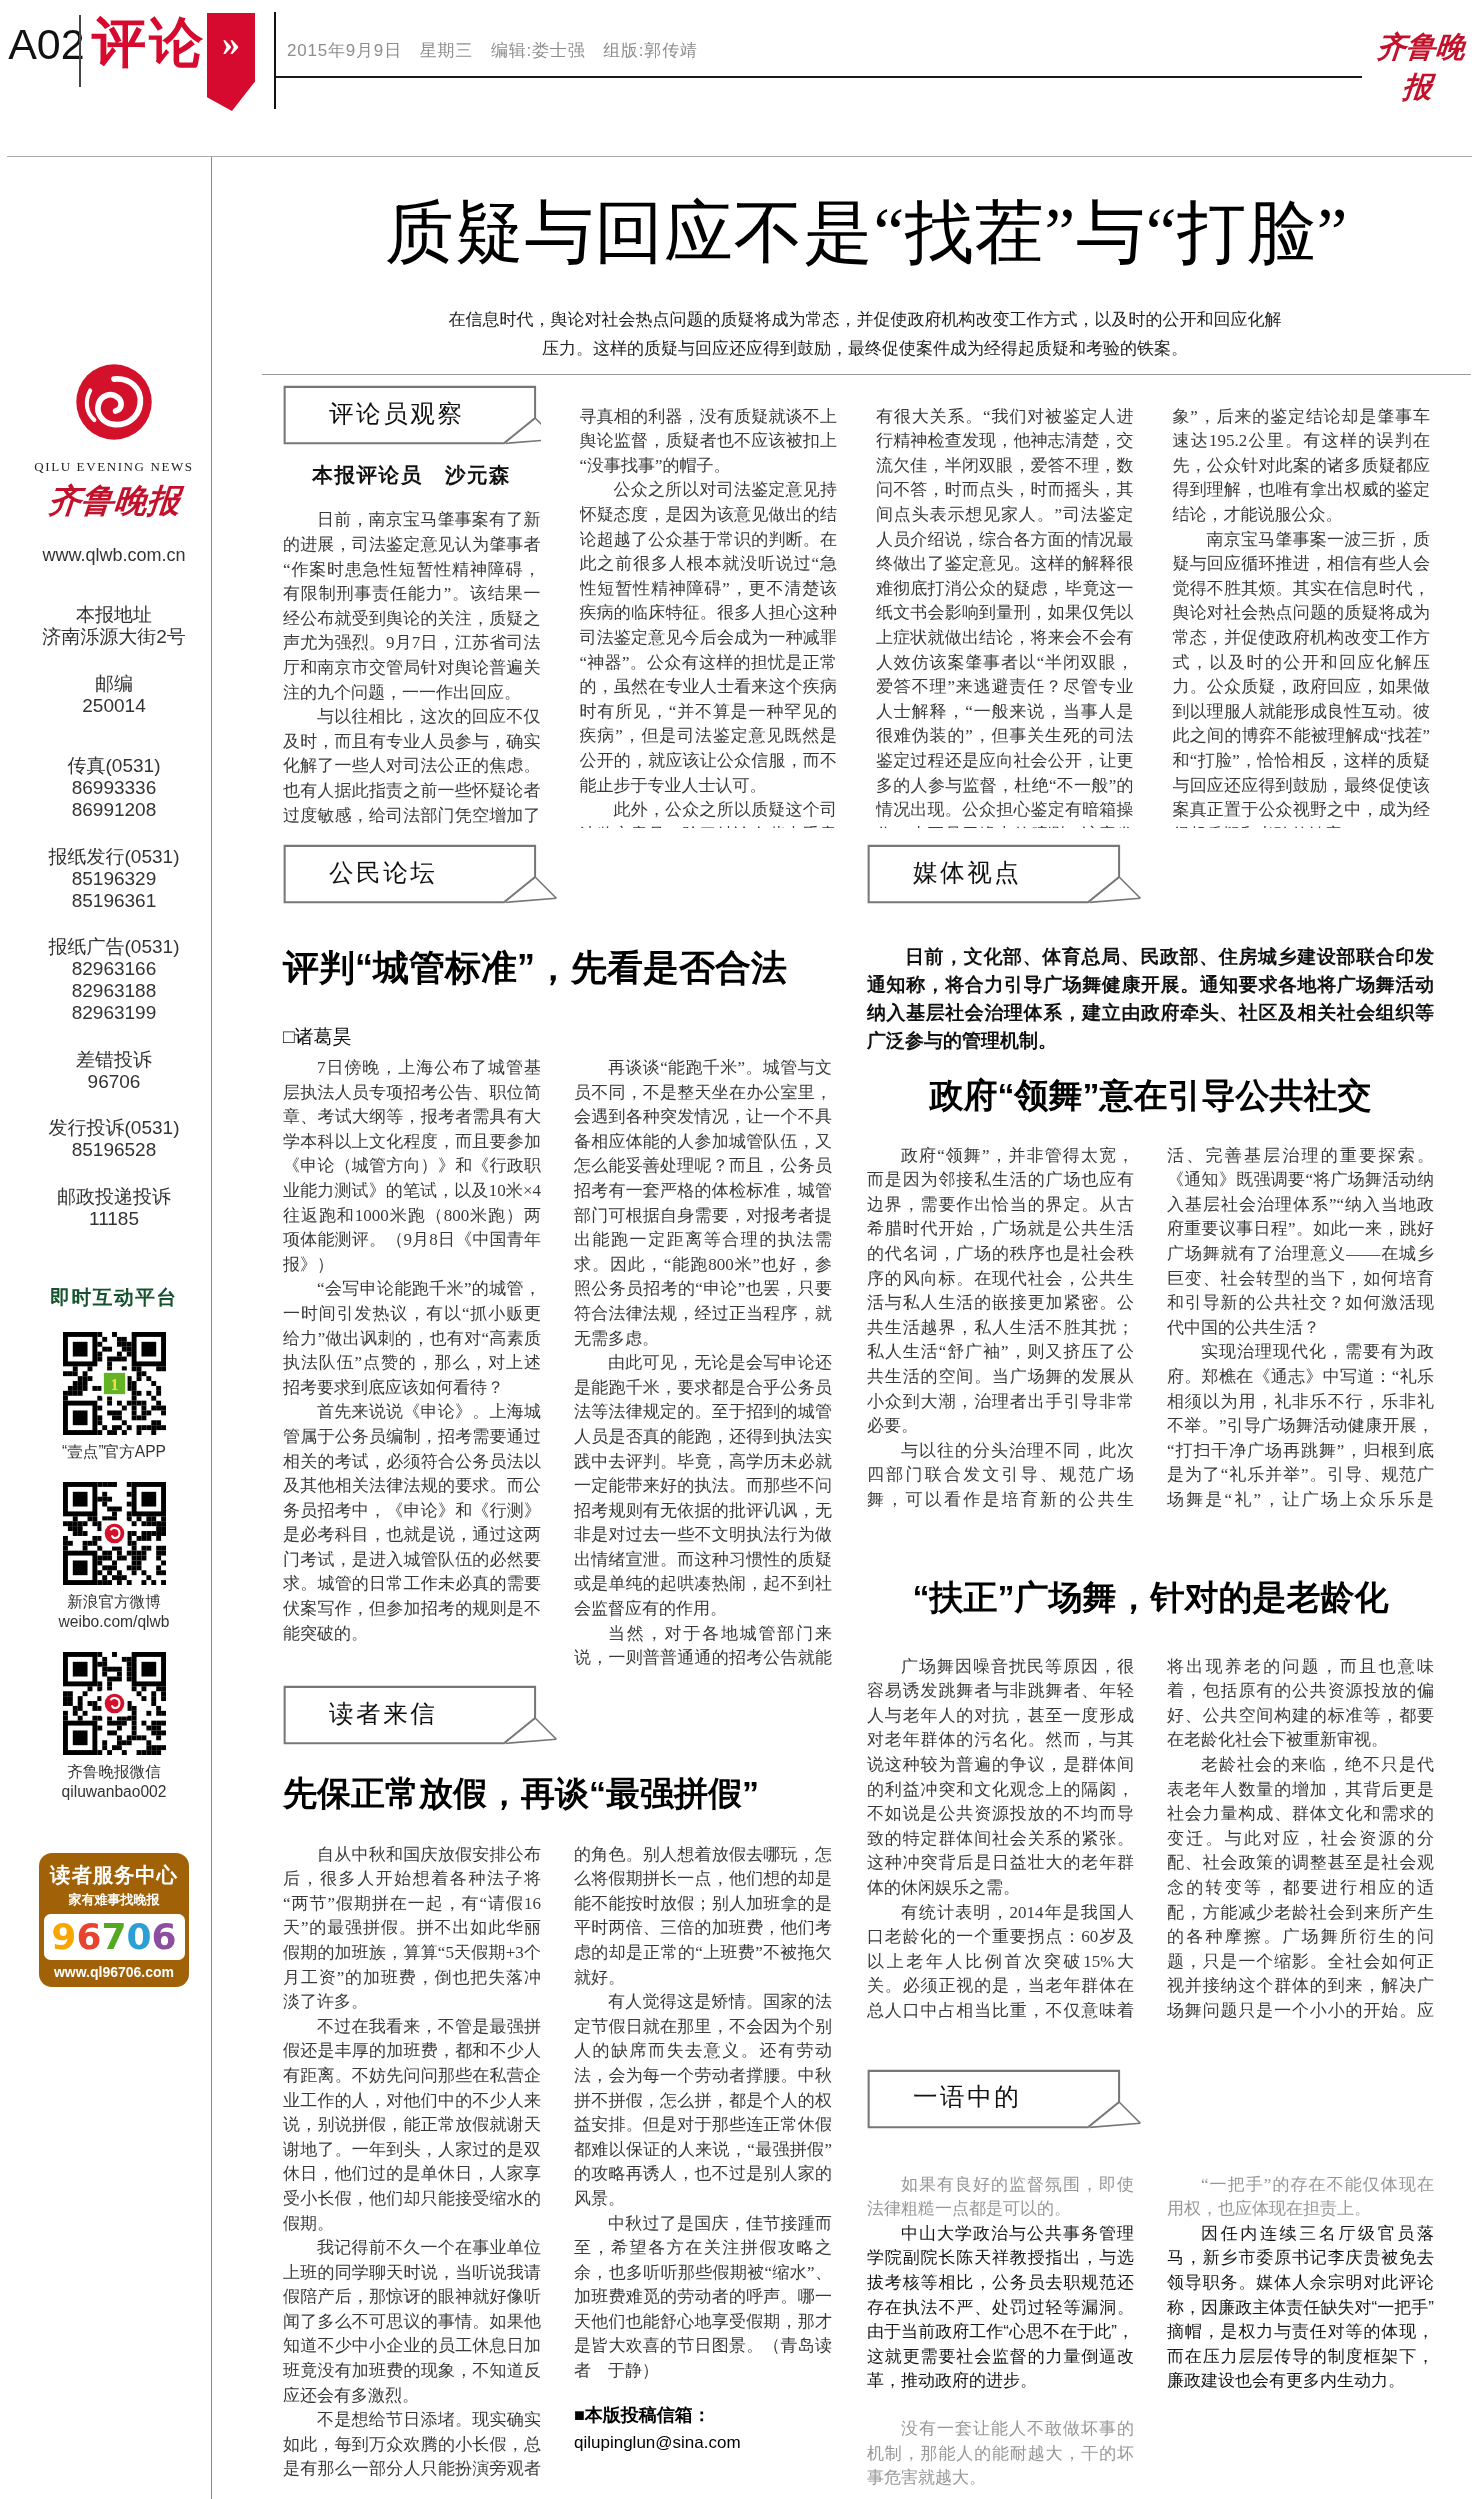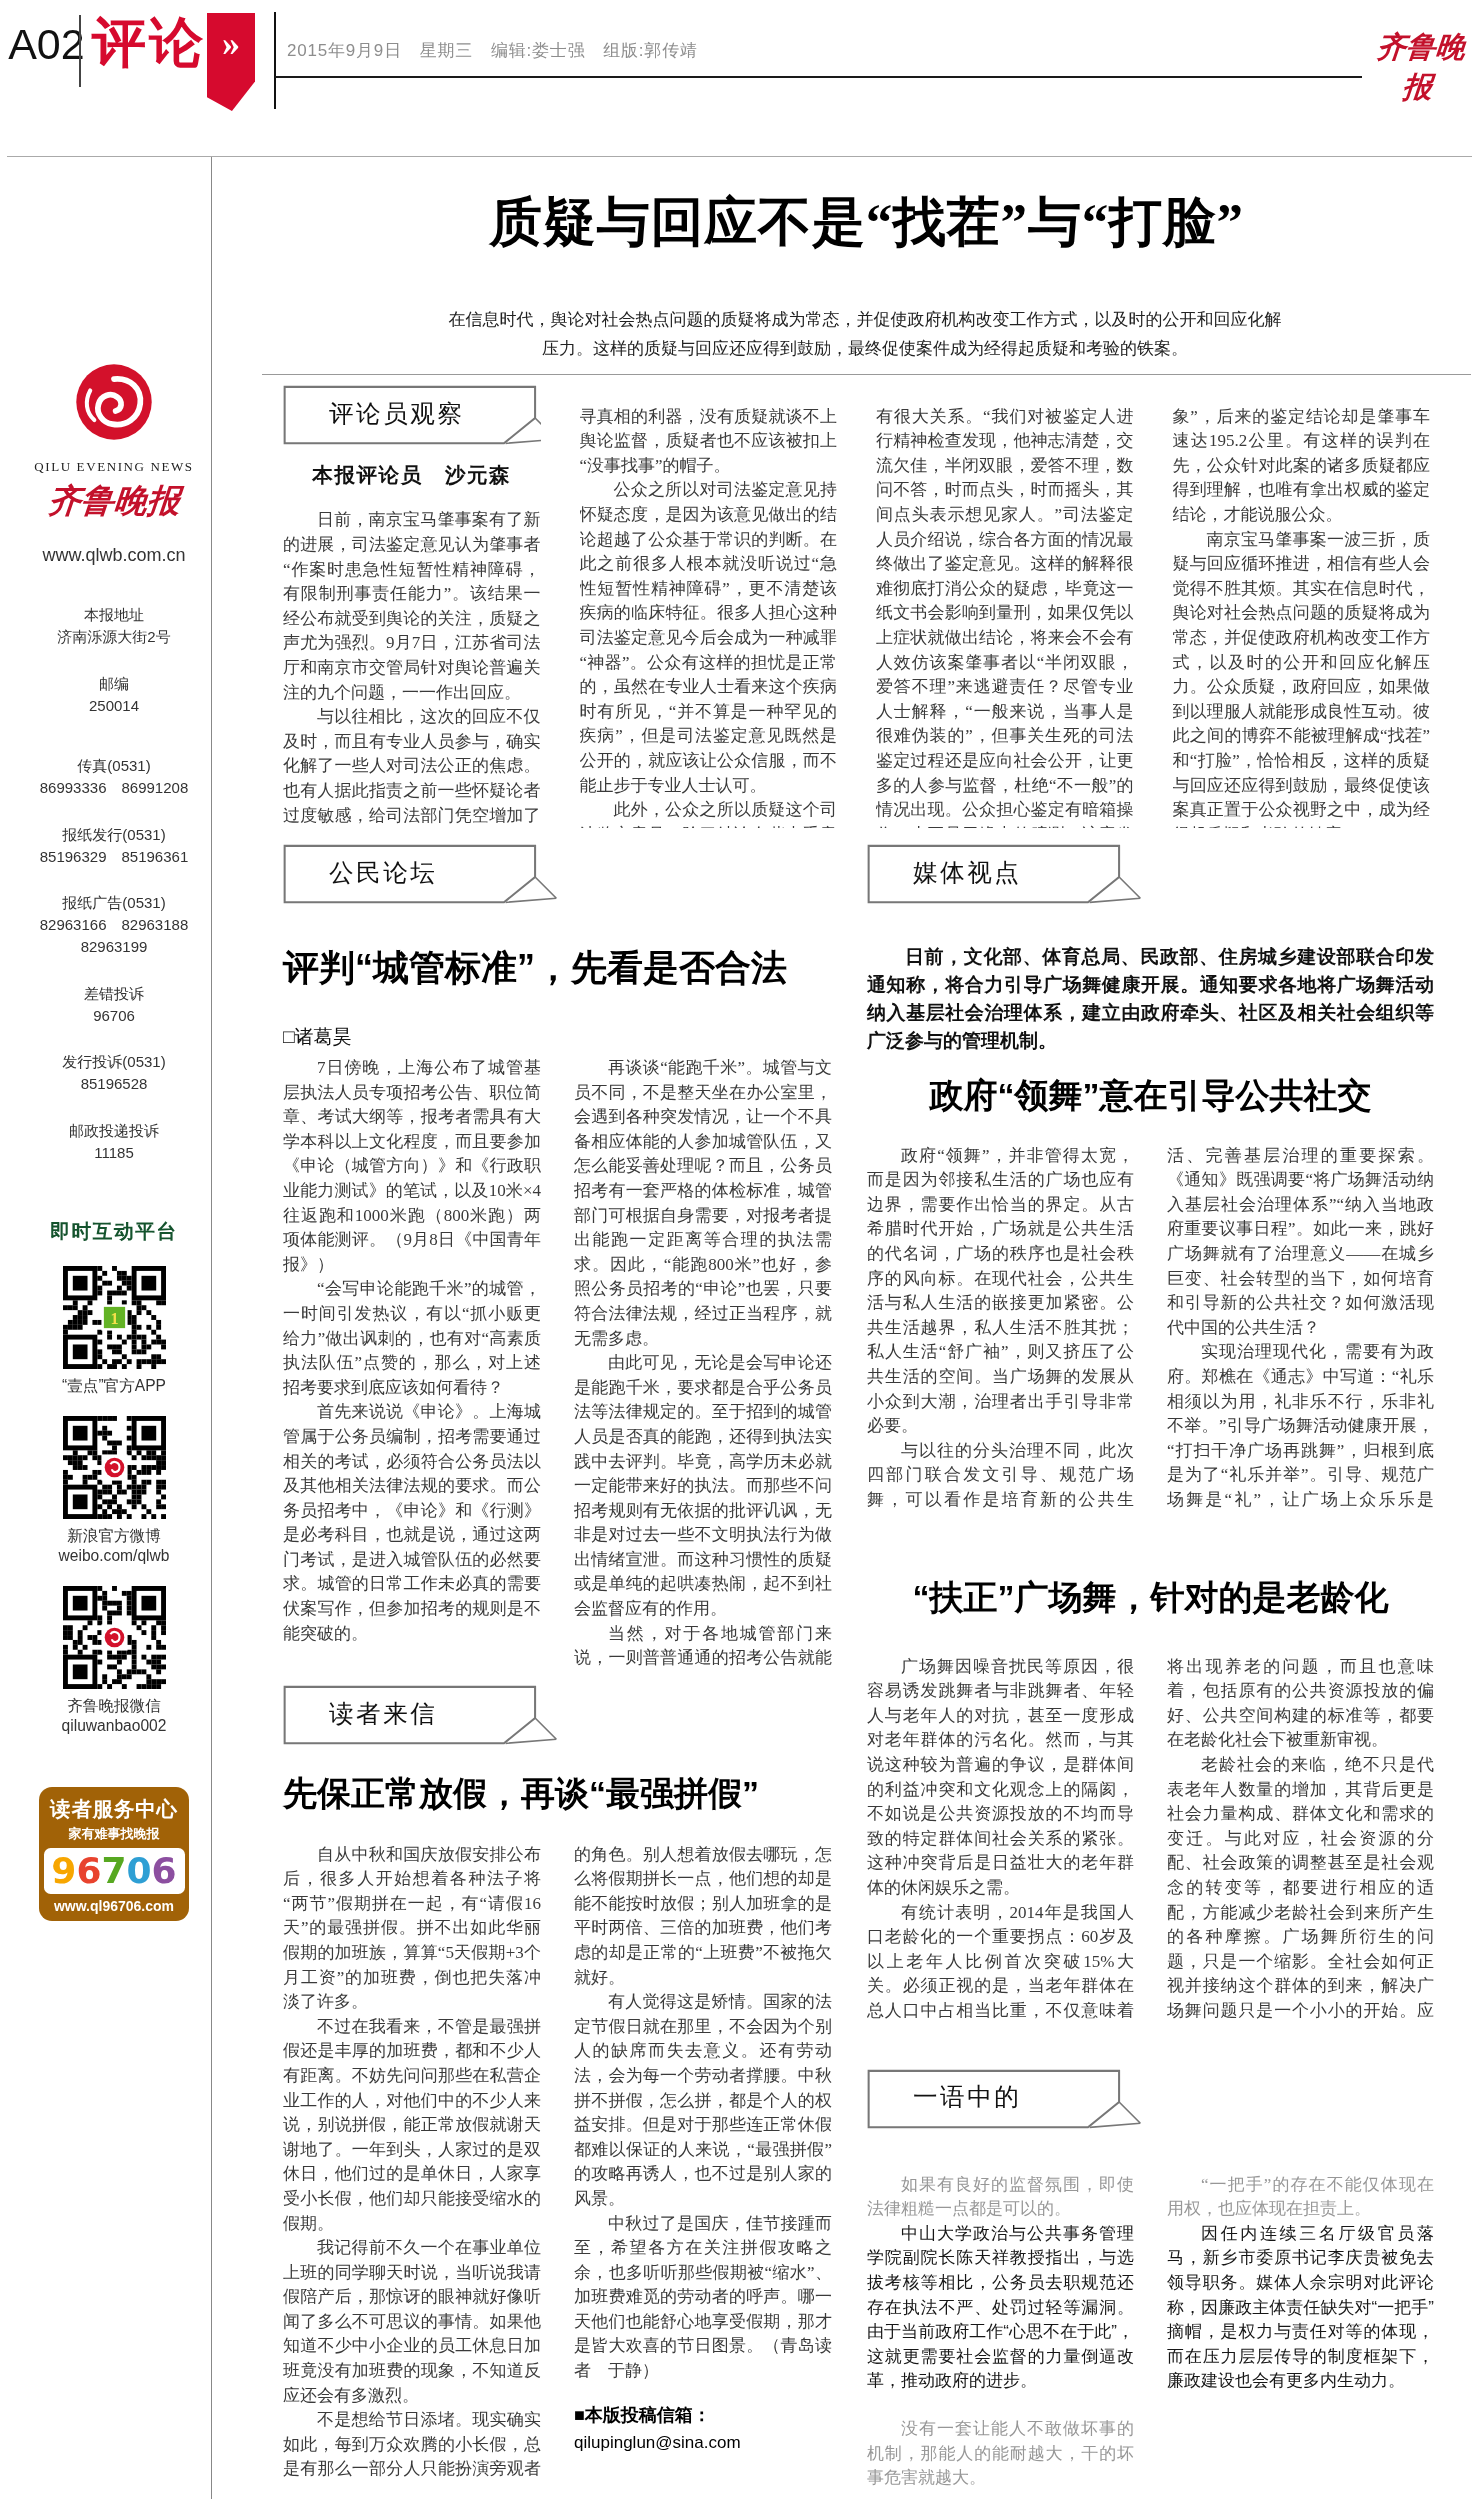--- a/index.html
+++ b/index.html
@@ -20,37 +20,37 @@
   .masthead-top{left:1365px;top:28px;width:108px;text-align:center;color:#c3112b;
                 font-size:29.5px;font-style:italic;font-weight:bold;transform:skewX(-5deg);}
   .top-rule{left:6.6px;top:156px;width:1465px;height:0.8px;background:#aaa;}
   
   .sb-vline{left:211px;top:157px;width:0.8px;height:2343px;background:#888;}
   .sidebar{left:23px;top:361px;width:182px;text-align:center;}
   .sb-logo{margin:0 auto;}
   .sb-en{font-size:13px;letter-spacing:1.6px;color:#222;margin-top:11.5px;font-family:"Liberation Serif",serif;}
   .sb-zh{color:#c3112b;font-size:33px;font-weight:bold;font-style:italic;margin-top:4.9px;transform:skewX(-5deg);}
   .sb-url{font-size:18px;color:#333;margin-top:21px;font-family:"Liberation Sans",sans-serif;}
-  .sb-item{font-size:15px;color:#333;line-height:22px;font-family:"Liberation Sans",sans-serif;}
+  .sb-item{font-size:19px;color:#333;line-height:22px;font-family:"Liberation Sans",sans-serif;}
   .m46{margin-top:38px;} .m30{margin-top:24.6px;}
   .sb-head{font-size:19.7px;font-weight:bold;color:#14532d;margin-top:54px;letter-spacing:1.6px;
            font-family:"Liberation Sans",sans-serif;}
   .qr{margin:21px auto 0;display:block;}
   .qr-cap{font-size:15.6px;color:#333;margin-top:6.6px;line-height:19.7px;font-family:"Liberation Sans",sans-serif;}
   .svcbox{width:141px;margin:52px auto 0;background:#a16207;border-radius:13px;padding:8.2px 4.9px 6.6px;}
   .svc-t1{color:#fff;font-size:20.5px;font-weight:bold;letter-spacing:0.8px;font-family:"Liberation Sans",sans-serif;}
   .svc-t2{color:#fff;font-size:13px;font-weight:bold;margin-top:1.6px;font-family:Liberation Mono, monospace;}
   .svc-num{background:#fff;border-radius:6.6px;margin-top:4.9px;font-size:36px;font-weight:bold;
            font-family:"DejaVu Sans",sans-serif;line-height:46px;}
   .svc-num span:nth-child(1){color:#f7a600;}.svc-num span:nth-child(2){color:#e8432e;}
   .svc-num span:nth-child(3){color:#57a821;}.svc-num span:nth-child(4){color:#2e9fd4;}
   .svc-num span:nth-child(5){color:#8c4fa0;}.svc-num span:nth-child(6){color:#d4457c;}
   .svc-url{color:#fff;font-size:14px;font-weight:bold;margin-top:4.1px;font-family:"Liberation Sans",sans-serif;}
   
-  .headline{left:262px;top:187px;width:1209px;text-align:center;font-size:53px;font-weight:700;
+  .headline{left:262px;top:187px;width:1209px;text-align:center;font-size:69px;font-weight:400;
             color:#000;letter-spacing:0.8px;font-family:"Liberation Serif",serif;white-space:nowrap;}
   .deck{left:443px;top:305px;width:844px;text-align:center;font-size:17px;line-height:29px;
         color:#222;font-family:"Liberation Sans",sans-serif;font-weight:500;}
   .deck-rule{left:262px;top:374px;width:1209px;height:0.8px;background:#999;}
   
   .tab{position:relative;width:275px;height:61px;}
   .tab svg{position:absolute;left:0;top:0;}
   .tab-label{position:absolute;left:46px;top:11.5px;font-size:24.6px;color:#111;letter-spacing:2.5px;
              font-family:"Liberation Sans",sans-serif;}
   

